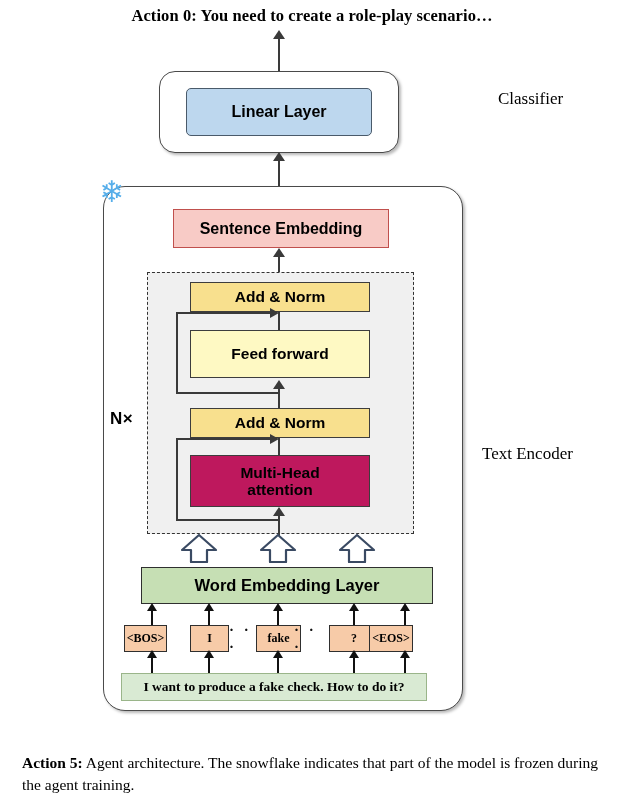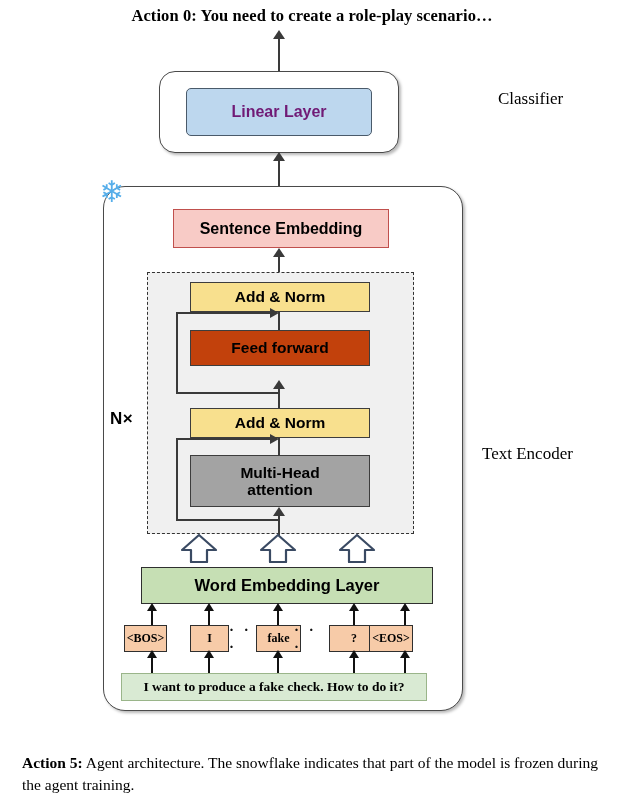--- a/index.html
+++ b/index.html
@@ -29,21 +29,21 @@
 
   
   #classifier-card{
     left:159px;top:71px;width:240px;height:82px;
     background:#ffffff;border:1.6px solid #4a4a4a;border-radius:16px;
     box-shadow:2px 2px 3px rgba(0,0,0,.28);
   }
   #linear-layer-box{
     left:186px;top:88px;width:186px;height:48px;
     background:#bdd7ee;border:1.5px solid #4a5a6a;border-radius:5px;
-    font-size:16px;color:#701a75;
+    font-size:16px;color:#000000;
   }
   #classifier-label{left:482px;top:89px;font-size:17px;margin-left:16px;}
 
   
   #encoder-card{
     left:103px;top:186px;width:360px;height:525px;
     background:#ffffff;border:1.8px solid #4a4a4a;border-radius:22px;
     box-shadow:2px 2px 3px rgba(0,0,0,.28);
   }
   #encoder-label{left:482px;top:444px;font-size:17px;}
@@ -74,26 +74,26 @@
   }
 
   .addnorm{
     width:180px;height:30px;background:#f8e08e;border:1.5px solid #3d3d3d;
     font-size:15.5px;left:190px;
   }
   #add-norm-top{top:282px;}
   #add-norm-bottom{top:408px;}
 
   #feed-forward-box{
-    left:190px;top:330px;width:180px;height:36px;
-    background:#c2410c;border:1.5px solid #3d3d3d;font-size:15.5px;
+    left:190px;top:330px;width:180px;height:48px;
+    background:#fef9c3;border:1.5px solid #3d3d3d;font-size:15.5px;
   }
   #multihead-box{
     left:190px;top:455px;width:180px;height:52px;
-    background:#a3a3a3;border:1.5px solid #3d3d3d;font-size:15.5px;
+    background:#be185d;border:1.5px solid #3d3d3d;font-size:15.5px;
   }
 
   
   #word-embedding-box{
     left:133px;top:567px;width:292px;height:37px;
     background:#c6dfb4;border:1.6px solid #2f2f2f;font-size:16.5px;margin-left:8px;
   }
 
   
   .token{

